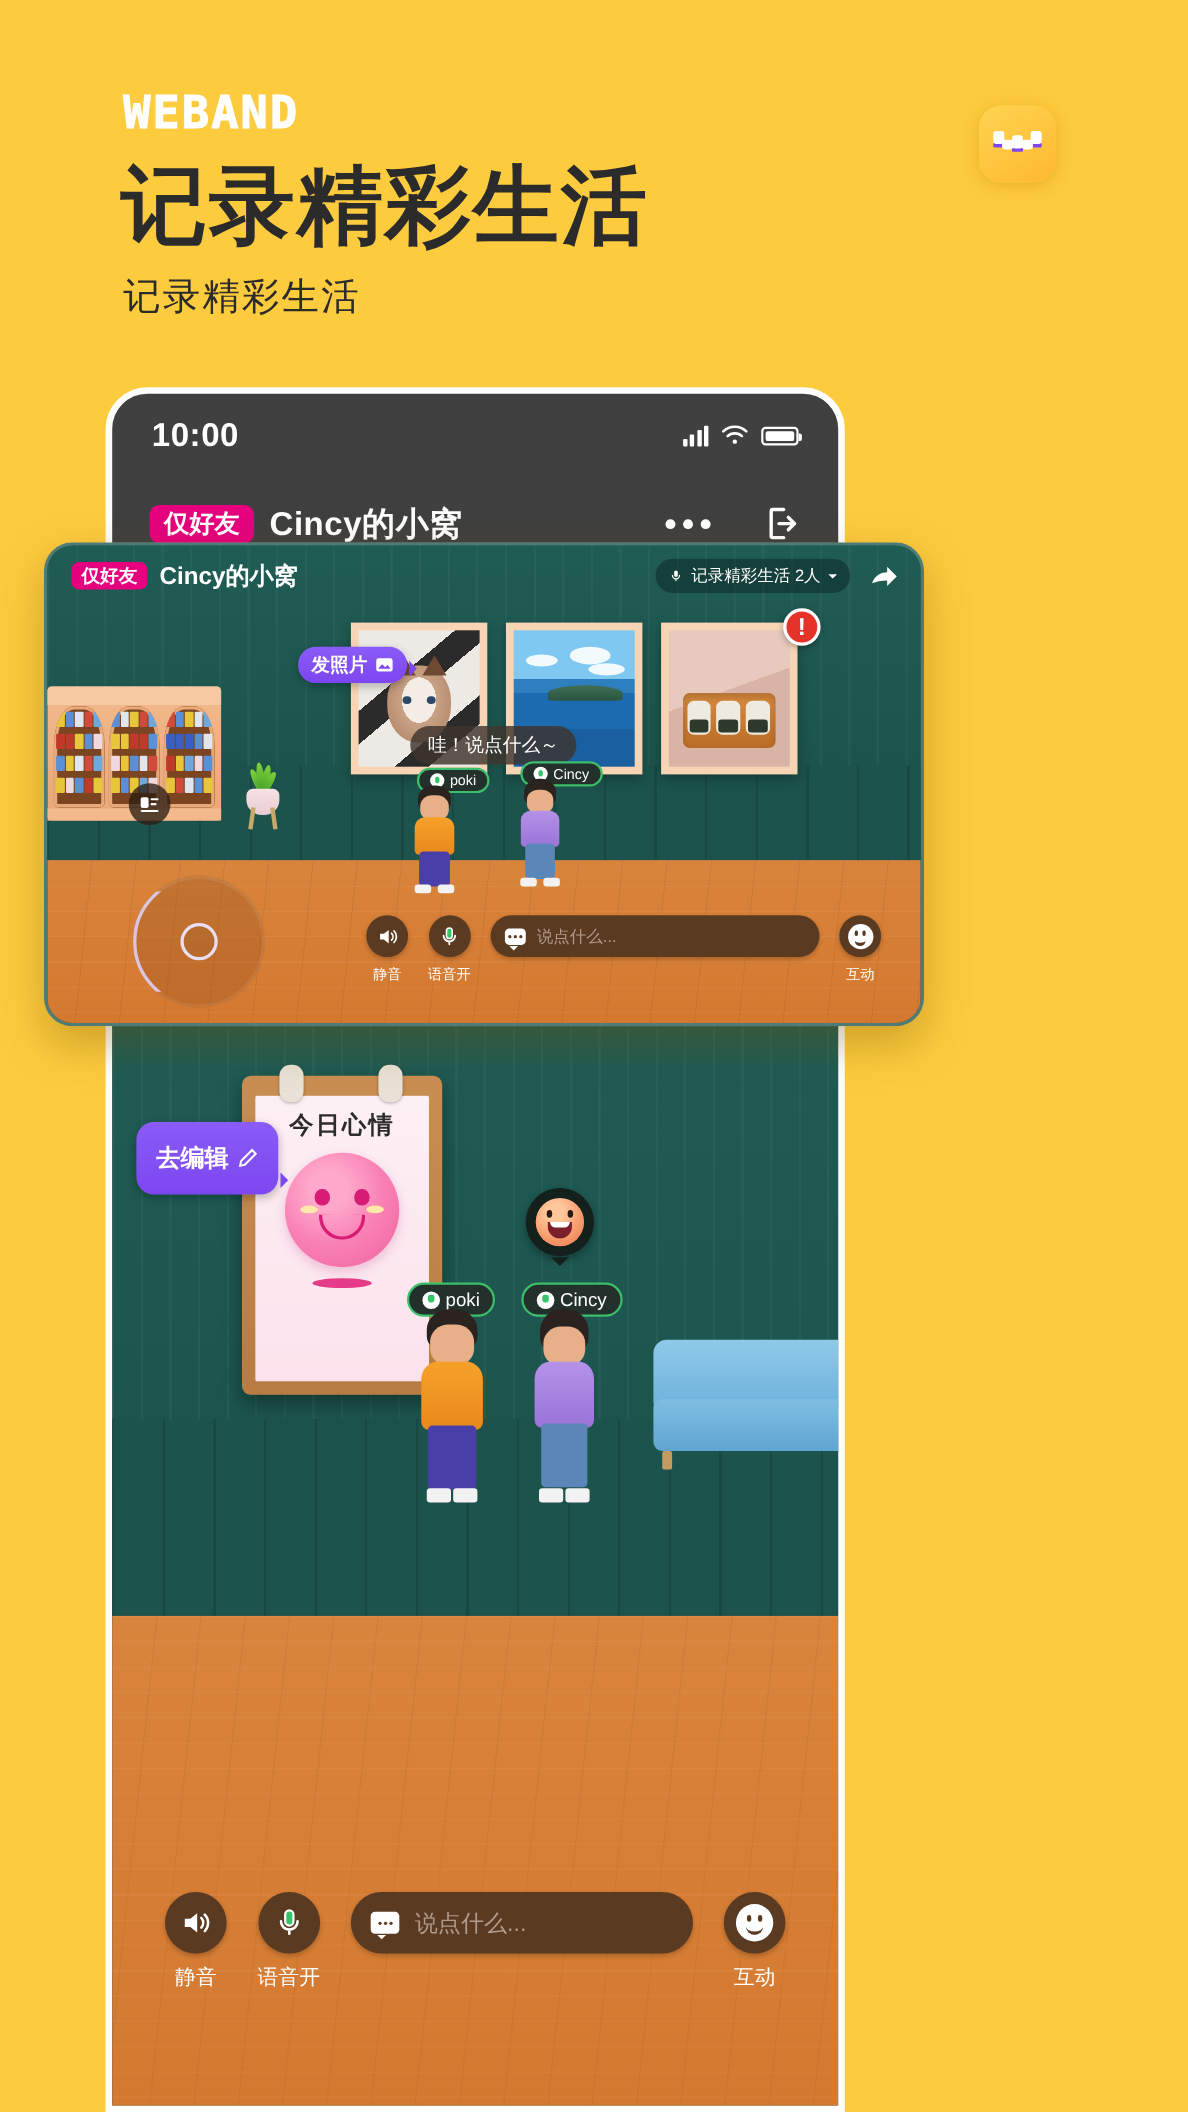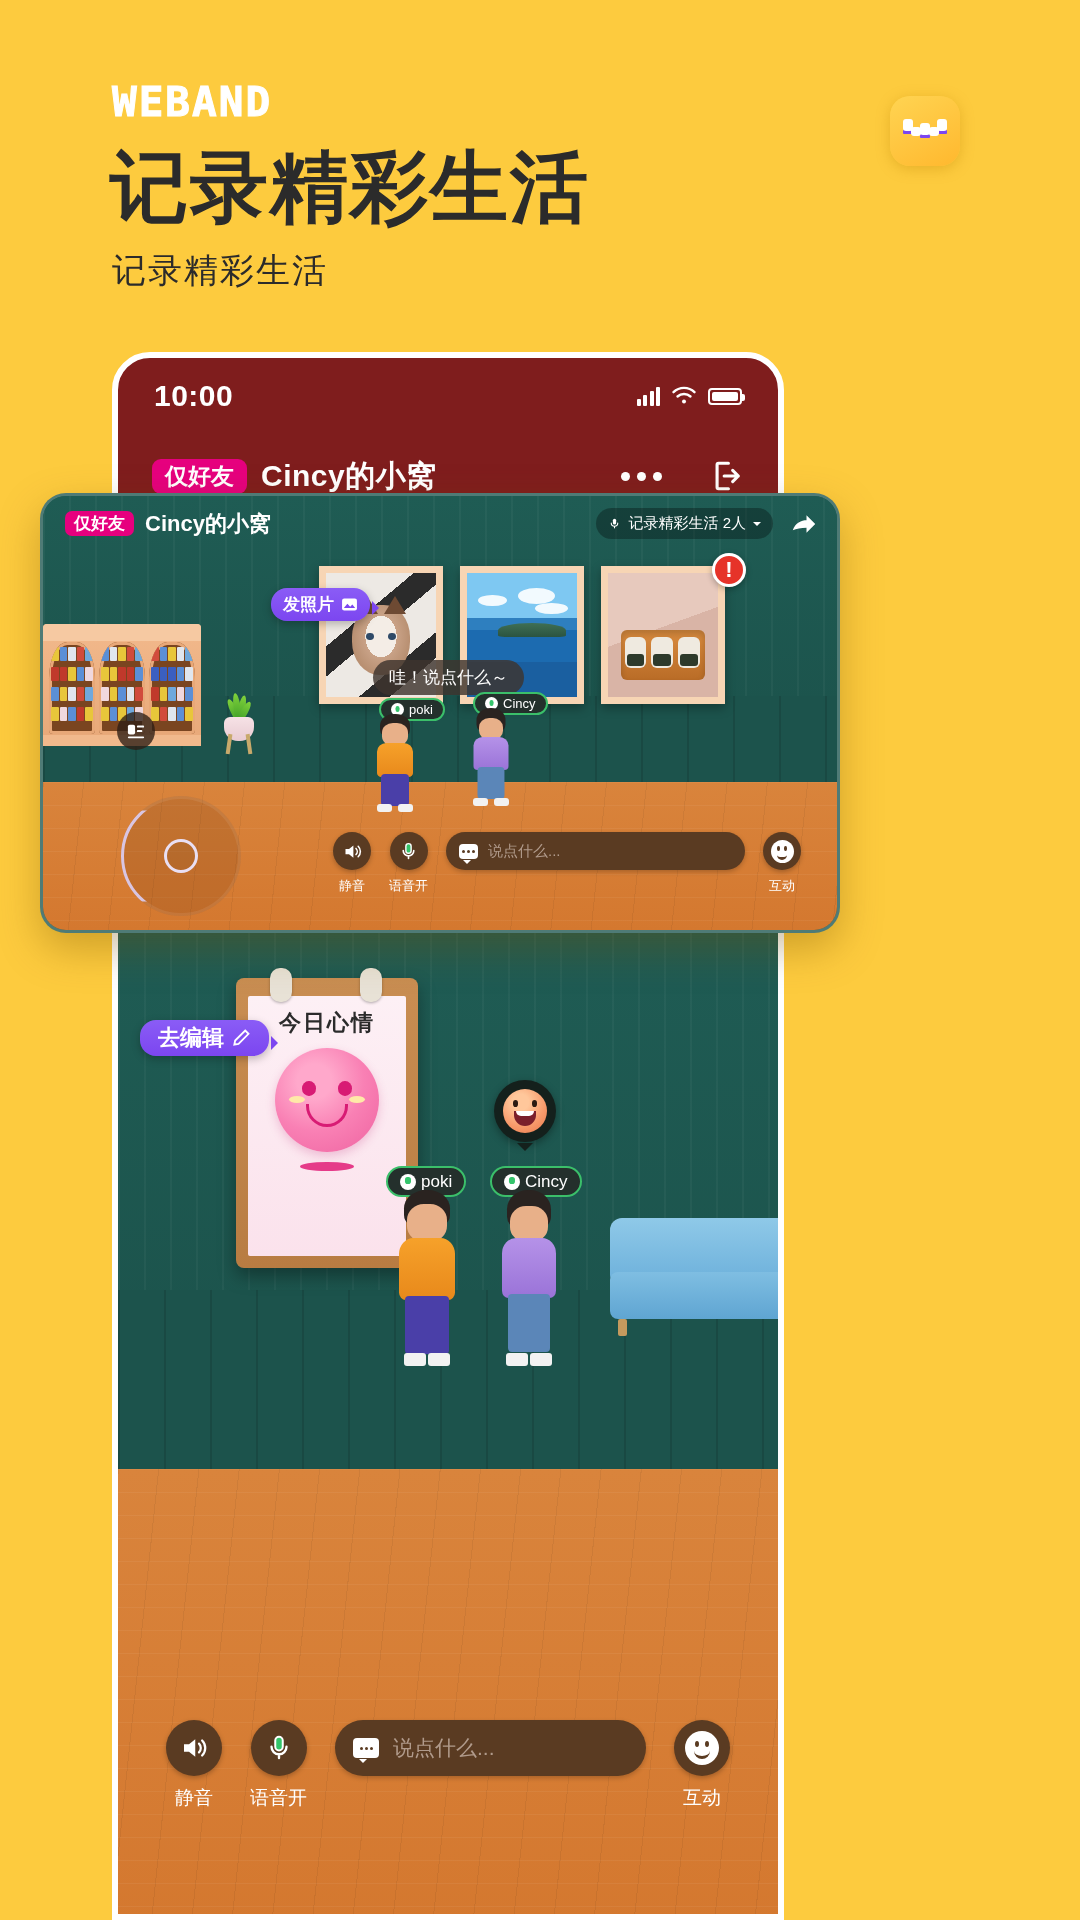--- a/index.html
+++ b/index.html
@@ -34,23 +34,23 @@
     letter-spacing:2px; line-height:1;
   }
   .promo-h2{
     position:absolute; left:112px; top:253px;
     font-size:34px; font-weight:500; color:#2B2B2B;
     letter-spacing:2px; line-height:1;
   }
 
   
   .phone{
-    position:absolute; left:112px; top:352px;
+    position:absolute; left:96px; top:352px;
     width:672px; height:1568px;
-    background:#7f1d1d;
+    background:#404040;
     border:6px solid #FFFFFF;
     border-radius:38px 38px 0 0;
     overflow:hidden;
   }
   .phone-inner{ position:absolute; inset:0; }
 
   
   .statusbar{
     position:absolute; left:0; top:0; width:100%; height:76px;
     display:flex; align-items:center; justify-content:space-between;
@@ -415,21 +415,21 @@
               <span class="mf-eye" style="right:26%"></span>
               <span class="mf-blush" style="left:13%"></span>
               <span class="mf-blush" style="right:13%"></span>
               <span class="mf-mouth"></span>
             </div>
             <div class="mood-shadow"></div>
           </div>
         </div>
       </div>
 
-      <div class="bubble-purple" style="left:22px; top:88px; padding:7px 18px; font-size:22px;">
+      <div class="bubble-purple" style="left:22px; top:88px; padding:22px 18px; font-size:22px;">
         <span>去编辑</span>
         <svg width="20" height="20" viewBox="0 0 24 24" fill="none" stroke="#fff" stroke-width="2.2" stroke-linecap="round">
           <path d="M17 3l4 4L9 19l-5 1 1-5z"></path>
         </svg>
       </div>
 
       <div class="sofa" style="left:492px; top:286px; width:190px; height:118px;">
         <div class="sofa-back"></div>
         <div class="sofa-seat"></div>
         <span class="sofa-leg" style="left:8px;"></span>

